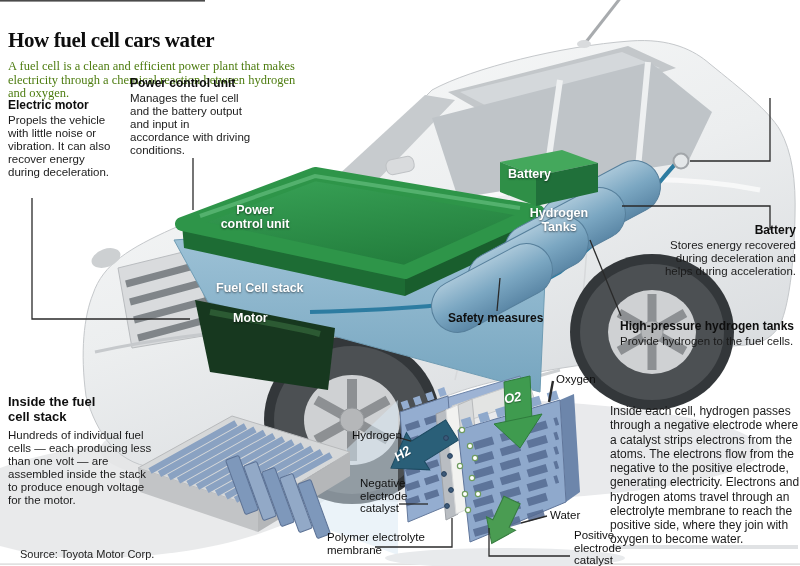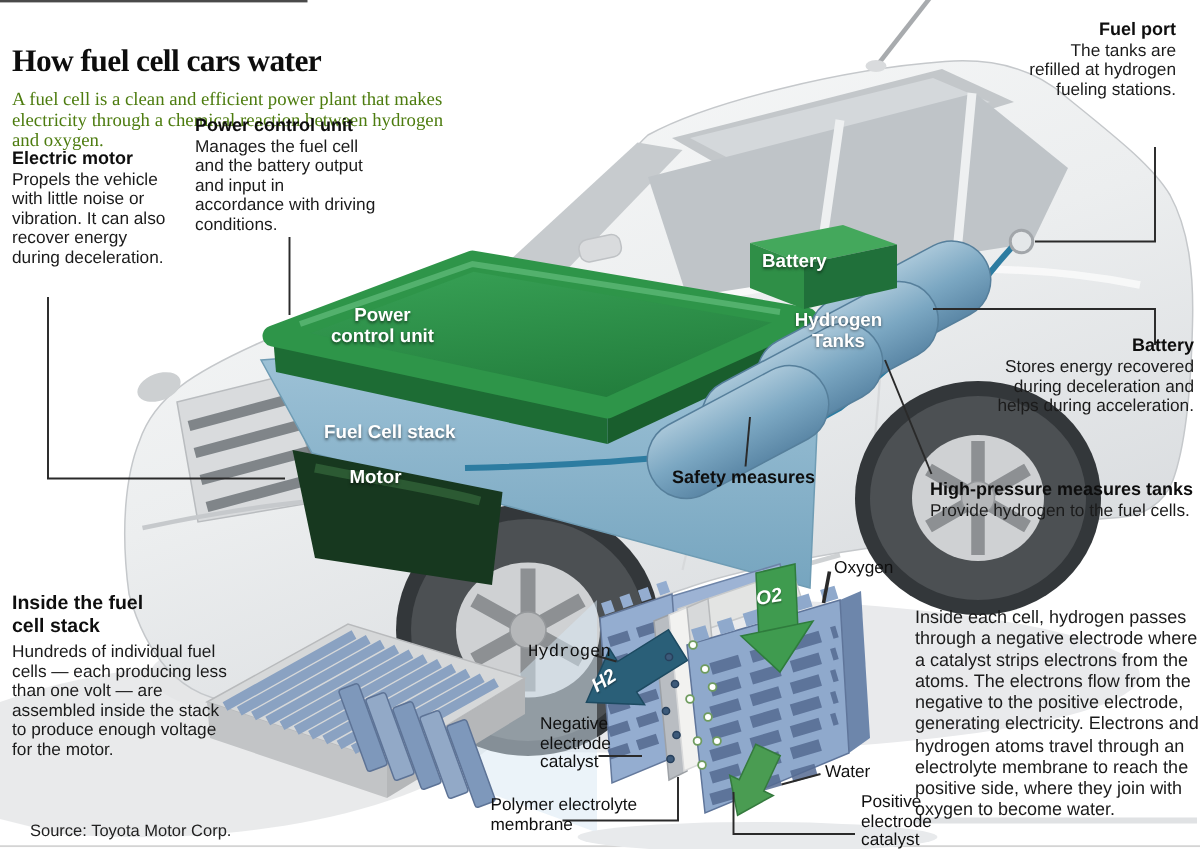--- a/index.html
+++ b/index.html
@@ -238,32 +238,28 @@
 <div class="txt co" style="left:8px;top:99px;width:108px;">
   <h4>Electric motor</h4>
   <p>Propels the vehicle with little noise or vibration. It can also recover energy during deceleration.</p>
 </div>
 
 <div class="txt co" style="left:130px;top:77px;width:122px;">
   <h4>Power control unit</h4>
   <p>Manages the fuel cell and the battery output and input in accordance with driving conditions.</p>
 </div>
 
-<div class="txt co ra" style="left:680px;top:13px;width:104px;">
-  <h4>Fuel port</h4>
-  <p>The tanks are refilled at hydrogen fueling stations.</p>
-</div>
 
 <div class="txt co ra" style="left:664px;top:224px;width:132px;">
   <h4>Battery</h4>
   <p>Stores energy recovered during deceleration and helps during acceleration.</p>
 </div>
 
 <div class="txt co" style="left:620px;top:320px;width:180px;">
-  <h4>High-pressure measures tanks</h4>
+  <h4>High-pressure hydrogen tanks</h4>
   <p>Provide hydrogen to the fuel cells.</p>
 </div>
 
 <div class="txt co" style="left:448px;top:312px;width:162px;">
   <h4>Safety measures</h4>
 </div>
 
 <div class="txt co" style="left:8px;top:395px;width:146px;">
   <h4 style="font-size:13px;max-width:88px;margin-bottom:4px;">Inside the fuel cell stack</h4>
   <p>Hundreds of individual fuel cells — each producing less than one volt — are assembled inside the stack to produce enough voltage for the motor.</p>
@@ -273,21 +269,21 @@
 
 <div class="txt src" style="left:20px;top:548px;">Source: Toyota Motor Corp.</div>
 
 <div class="txt complabel" style="left:215px;top:203px;width:80px;">Power control unit</div>
 <div class="txt complabel" style="left:216px;top:281px;white-space:nowrap;">Fuel Cell stack</div>
 <div class="txt complabel" style="left:233px;top:311px;">Motor</div>
 <div class="txt complabel" style="left:508px;top:167px;">Battery</div>
 <div class="txt complabel" style="left:524px;top:206px;width:70px;">Hydrogen Tanks</div>
 
 <div class="txt dlabel" style="left:556px;top:373px;">Oxygen</div>
-<div class="txt dlabel" style="left:352px;top:429px;font-family:Liberation Mono, monospace;">Hydrogen</div>
+<div class="txt dlabel" style="left:352px;top:429px;">Hydrogen</div>
 <div class="txt dlabel" style="left:360px;top:477px;width:62px;">Negative electrode catalyst</div>
 <div class="txt dlabel" style="left:327px;top:531px;width:116px;">Polymer electrolyte membrane</div>
 <div class="txt dlabel" style="left:574px;top:529px;width:60px;">Positive electrode catalyst</div>
 <div class="txt dlabel" style="left:550px;top:509px;">Water</div>
 <div class="txt gaslabel" style="left:394px;top:446px;transform:rotate(-33deg);">H2</div>
 <div class="txt gaslabel" style="left:504px;top:390px;transform:rotate(-10deg);">O2</div>
 
 </div>
 
 </body></html>

